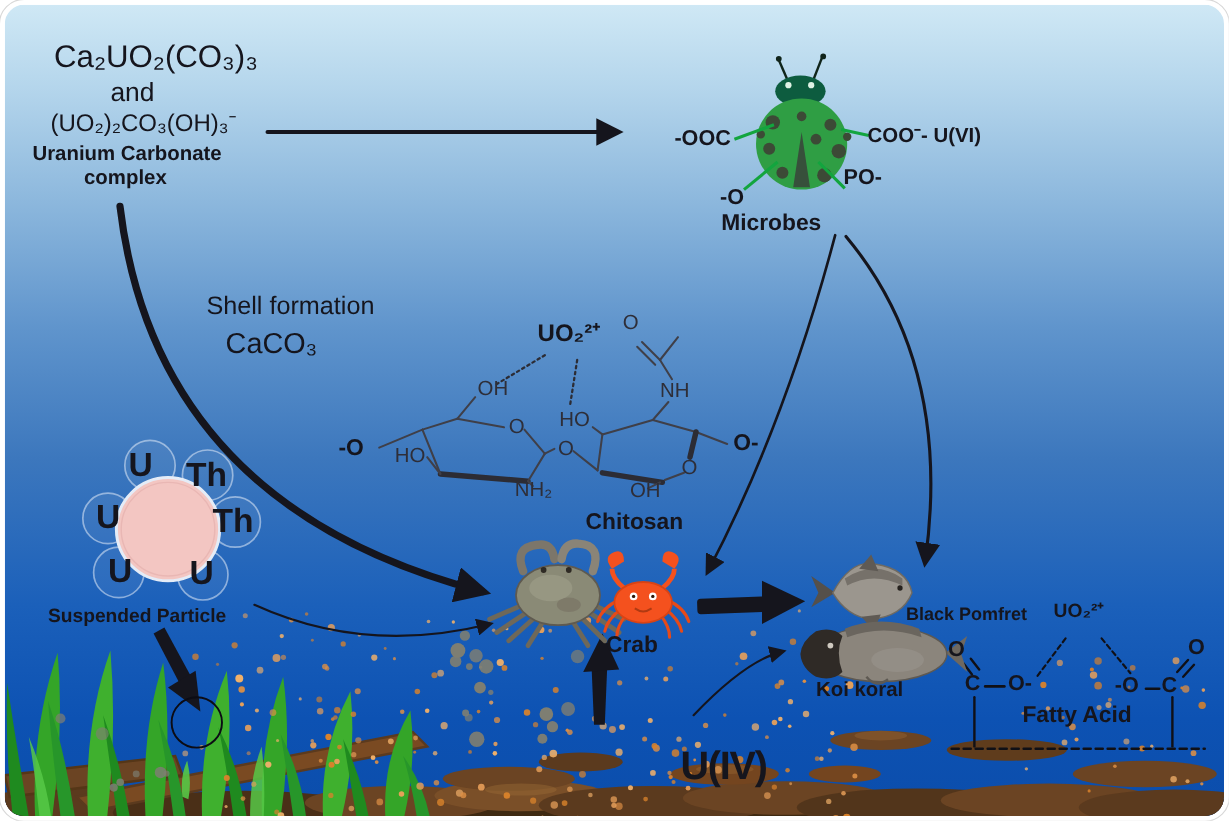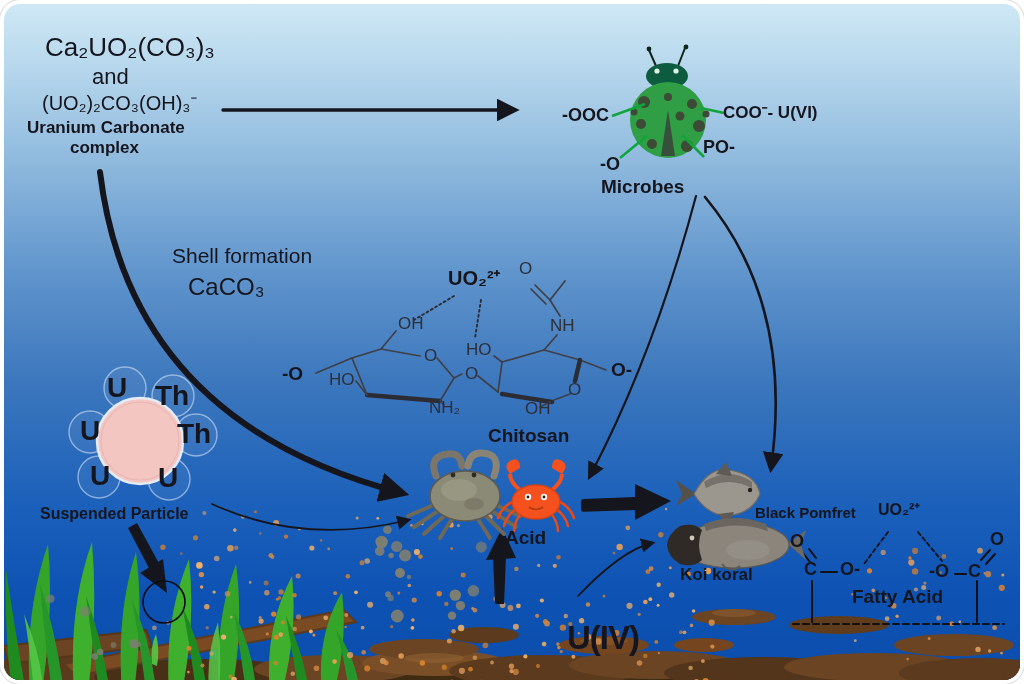--- a/index.html
+++ b/index.html
@@ -517,21 +517,21 @@
     <div class="lbl b" style="left:484px;top:422px;font-size:19px;">Chitosan</div>
 
     <div class="lbl b" style="left:103px;top:369px;font-size:28px;">U</div>
     <div class="lbl b" style="left:151px;top:377px;font-size:28px;">Th</div>
     <div class="lbl b" style="left:76px;top:412px;font-size:28px;">U</div>
     <div class="lbl b" style="left:173px;top:415px;font-size:28px;">Th</div>
     <div class="lbl b" style="left:86px;top:457px;font-size:28px;">U</div>
     <div class="lbl b" style="left:154px;top:459px;font-size:28px;">U</div>
     <div class="lbl b" style="left:36px;top:502px;font-size:16px;">Suspended Particle</div>
 
-    <div class="lbl b" style="left:501px;top:524px;font-size:19px;">Acid</div>
+    <div class="lbl b" style="left:501px;top:524px;font-size:19px;">Crab</div>
     <div class="lbl b" style="left:563px;top:588px;font-size:33px;letter-spacing:-1px;margin-top:29px;">U(IV)</div>
 
     <div class="lbl b" style="left:735px;top:501px;font-size:15px;margin-left:16px;">Black Pomfret</div>
     <div class="lbl b" style="left:676px;top:562px;font-size:17px;">Koi koral</div>
 
     <div class="lbl b" style="left:874px;top:498px;font-size:16px;">UO₂²⁺</div>
     <div class="lbl b" style="left:786px;top:528px;font-size:18px;">O</div>
     <div class="lbl b" style="left:800px;top:556px;font-size:18px;">C</div>
     <div class="lbl b" style="left:836px;top:556px;font-size:18px;">O-</div>
     <div class="lbl b" style="left:925px;top:558px;font-size:18px;">-O</div>

